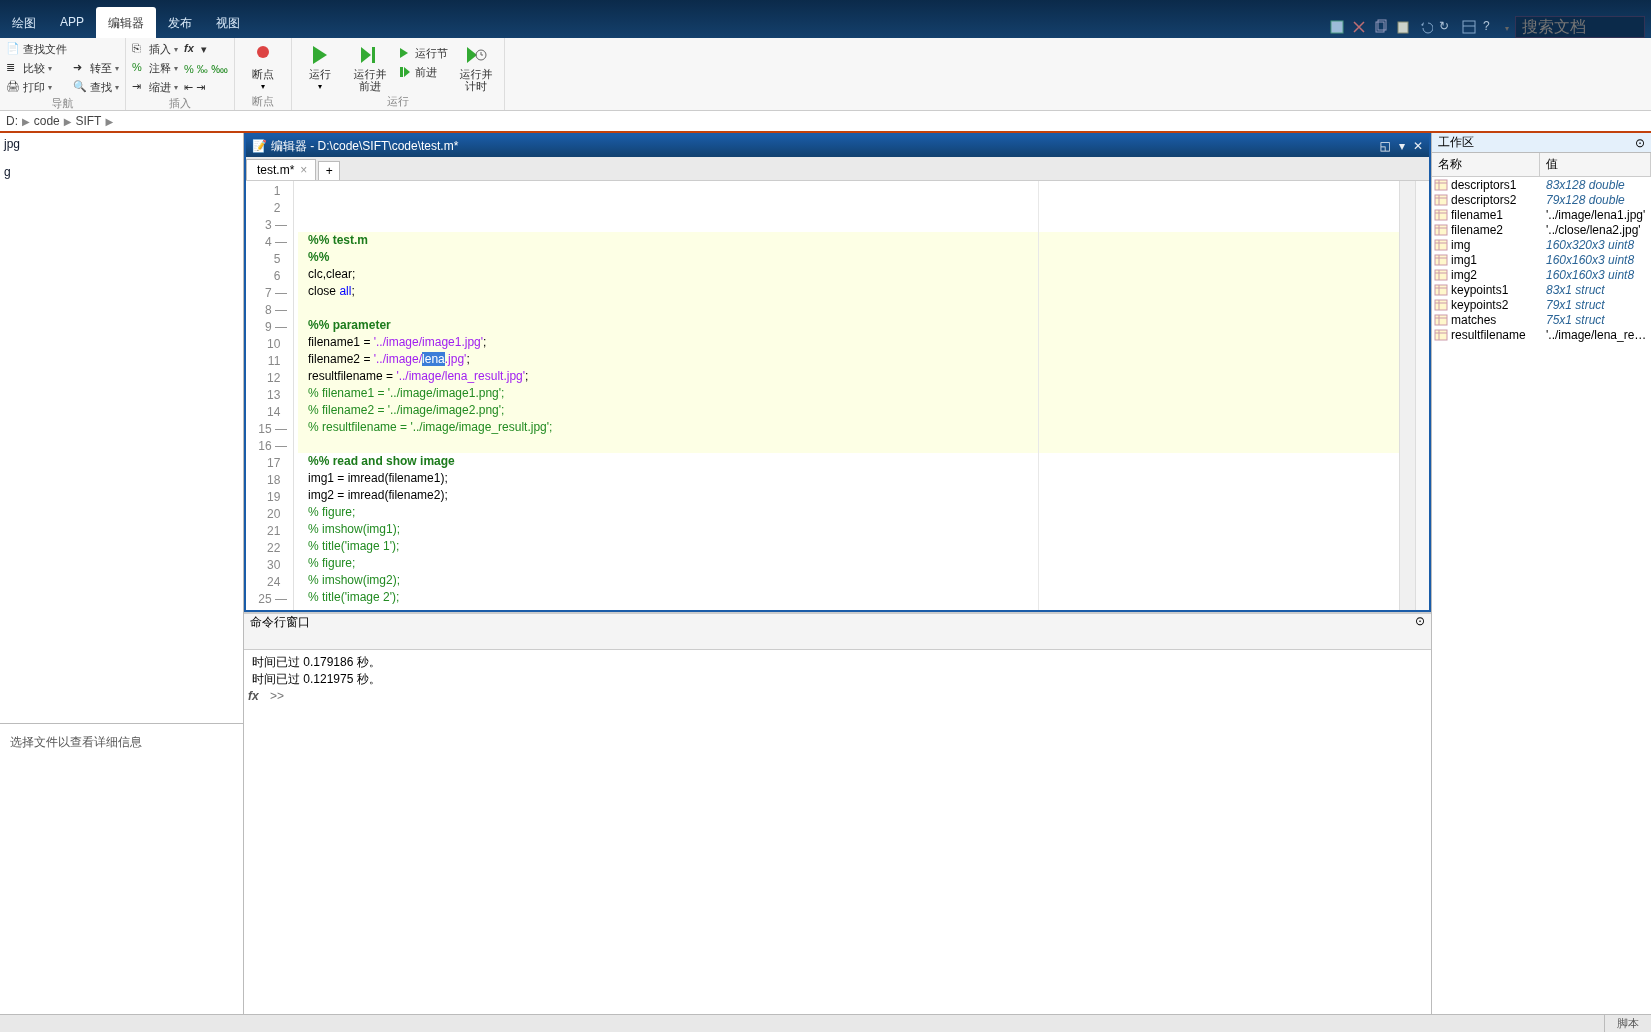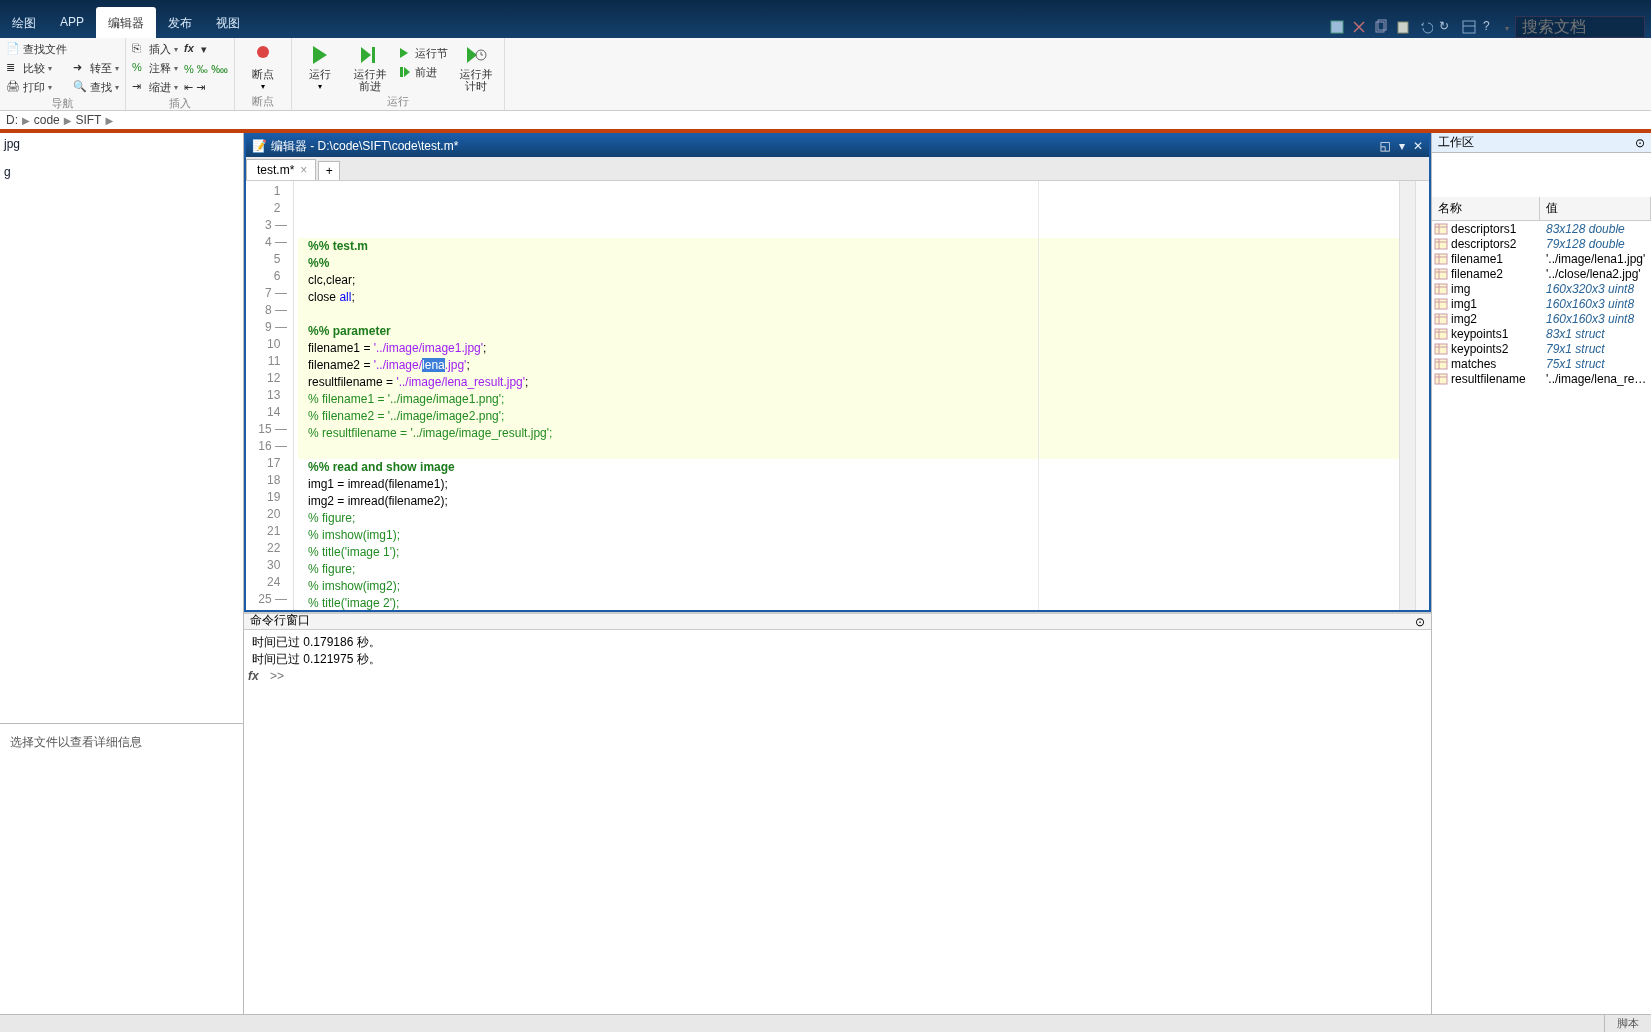--- a/index.html
+++ b/index.html
@@ -19,60 +19,60 @@
 .ribgroup .controls { display:flex; gap:6px; flex:1; }
 .ribgroup .glabel { text-align:center; color:#888; font-size:11px; height:16px; line-height:14px; }
 .ribbtn-big { display:flex; flex-direction:column; align-items:center; justify-content:flex-start; width:44px; padding-top:4px; gap:2px; cursor:default; }
 .ribbtn-big .ic { width:22px; height:22px; }
 .ribbtn-big .lbl { font-size:11px; color:#333; text-align:center; line-height:12px; }
 .ribmini { display:flex; align-items:center; gap:3px; font-size:11px; color:#333; height:18px; cursor:default; }
 .ribmini .ic { width:14px; height:14px; }
 .stack3 { display:flex; flex-direction:column; gap:1px; justify-content:center; }
 
 
-.breadcrumb { height:22px; background:#fff; border-bottom:4px solid #c2410c; display:flex; align-items:center; padding:0 6px; color:#444; }
+.breadcrumb { height:22px; background:#fff; border-bottom:2px solid #c2410c; display:flex; align-items:center; padding:0 6px; color:#444; }
 .breadcrumb .sep { margin:0 4px; color:#888; font-size:10px; }
 .breadcrumb .seg { cursor:default; }
 
 
 .main { position:absolute; top:133px; bottom:18px; left:0; right:0; display:flex; }
 .leftpane { width:244px; background:#fff; border-right:1px solid #bbb; display:flex; flex-direction:column; }
 .leftpane .upper { flex:1; border-bottom:1px solid #bbb; padding:4px; color:#0f172a; }
 .leftpane .lower { height:290px; padding:10px; color:#555;font-family:Liberation Mono, monospace; }
 
 .centerpane { flex:1; display:flex; flex-direction:column; }
 .editorblock { height:479px; border:2px solid #1a5ca8; background:#fff; display:flex; flex-direction:column; }
 .editor-titlebar { height:22px; background:linear-gradient(#1a5ca8,#12416f); color:#fff; display:flex; align-items:center; padding:0 6px; font-size:12px; }
 .editor-titlebar .icons-right { margin-left:auto; display:flex; gap:8px; opacity:.9; }
 .editor-tabs { height:24px; background:#eaeaea; border-bottom:1px solid #ccc; display:flex; align-items:flex-end; }
 .editor-tabs .etab { background:#fff; border:1px solid #bbb; border-bottom:none; padding:3px 8px 3px 10px; display:flex; align-items:center; gap:6px; font-size:12px; }
 .editor-tabs .plus { width:22px; text-align:center; border:1px solid #bbb; border-bottom:none; background:#fff; padding:2px 0; margin-left:2px; cursor:default; }
 .editor-body { flex:1; display:flex; overflow:hidden; position:relative; }
 .gutter { width:48px; background:#fff; border-right:1px solid #e0e0e0; text-align:right; padding-right:6px; font-family:Consolas,monospace; font-size:12px; color:#888; line-height:17px; padding-top:2px; }
 .gutter .run { color:#888; }
-.code { flex:1; font-family:Consolas,monospace; font-size:12px; line-height:17px; white-space:pre; padding:6px 0 2px 4px; position:relative; }
+.code { flex:1; font-family:Consolas,monospace; font-size:12px; line-height:17px; white-space:pre; padding:0 0 2px 4px; position:relative; }
 .code .l { height:17px; }
 .sec { color:#1c7b1c; font-weight:bold; }
 .kw { color:#0000ff; }
 .str { color:#a020f0; }
 .cmt { color:#228B22; }
 .pln { color:#000; }
 .hl-sec { background:#fdffe5; }
 .selword { background:#3b7dd8; color:#fff;text-align:center; }
 .code-scroll { width:16px; background:#f0f0f0; border-left:1px solid #ddd; }
 .minibar { width:14px; background:#f8f8f8; border-left:1px solid #ddd; }
 
 .cmdwin { flex:1; background:#fff; border-top:2px solid #ccc; display:flex; flex-direction:column; }
-.cmdwin .hdr { height:16px; background:#f4f4f4; border-bottom:1px solid #ccc; display:flex; align-items:flex-end; padding:0 6px; }
+.cmdwin .hdr { height:36px; background:#f4f4f4; border-bottom:1px solid #ccc; display:flex; align-items:flex-start; padding:0 6px; }
 .cmdwin .hdr .rt { margin-left:auto; }
 .cmdbody { flex:1; font-family:Consolas,monospace; font-size:12px; padding:4px 8px; line-height:17px; color:#000; position:relative; }
 .cmdbody .fx { position:absolute; left:4px; top:38px; font-style:italic; color:#555; font-weight:bold; }
 .cmdbody .prompt { color:#777; }
 
-.rightpane { width:220px; background:#fff; border-left:1px solid #bbb; display:flex; flex-direction:column;gap:44px; }
+.rightpane { width:220px; background:#fff; border-left:1px solid #bbb; display:flex; flex-direction:column; }
 .rightpane .hdr { height:20px; background:#e4f0fb; border-bottom:1px solid #bbb; padding:2px 6px; display:flex; align-items:center; }
 .rightpane .hdr .rt { margin-left:auto; }
 .wstable { flex:1; overflow:hidden; }
 .wsrowhdr { display:flex; background:#f5f5f5; border-bottom:1px solid #ccc; }
 .wsrowhdr .c { padding:3px 6px; border-right:1px solid #ccc; }
 .wsrow { display:flex; border-bottom:0; height:15px; align-items:center; }
 .wsrow .ic { width:14px; height:12px; margin:0 2px; }
 .wsrow .nm { width:90px; padding-left:1px; color:#000; }
 .wsrow .val { flex:1; padding-left:6px; white-space:nowrap; overflow:hidden; text-overflow:ellipsis; }
 .wsrow .val.it { color:#2a6496; font-style:italic; }

